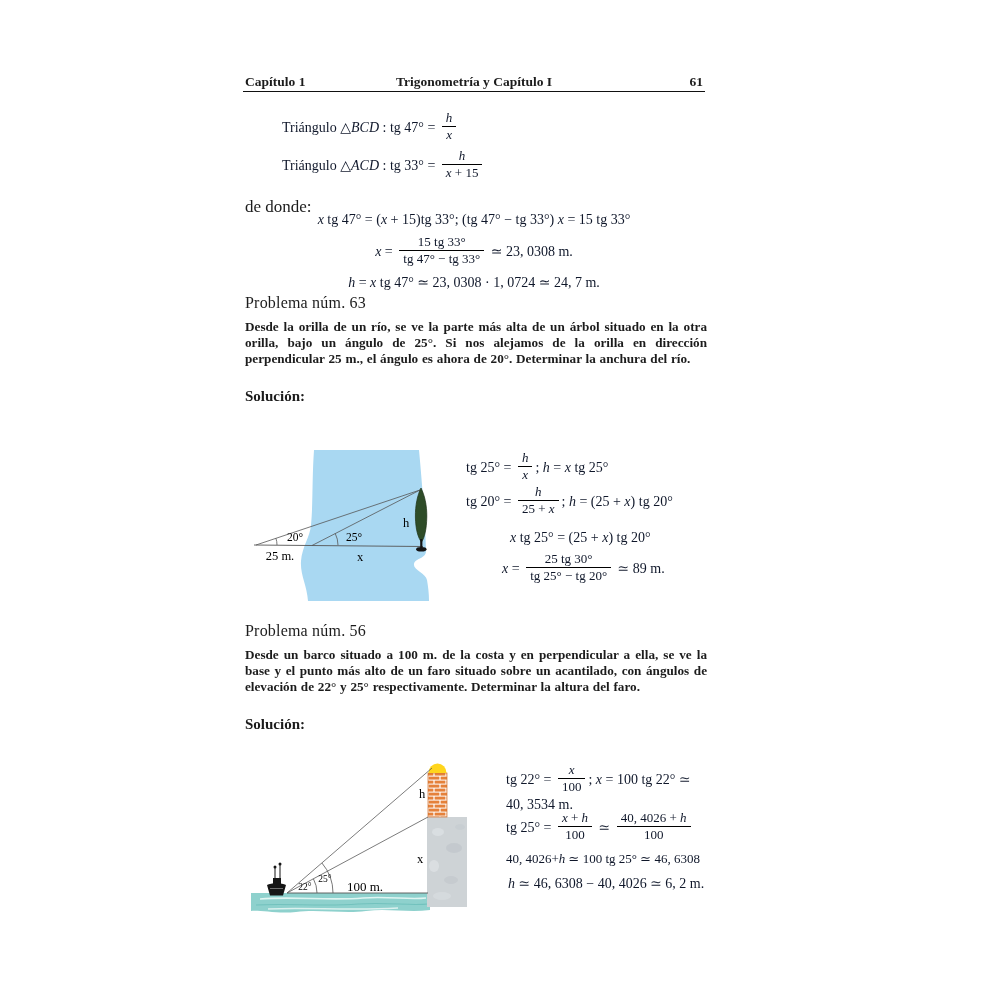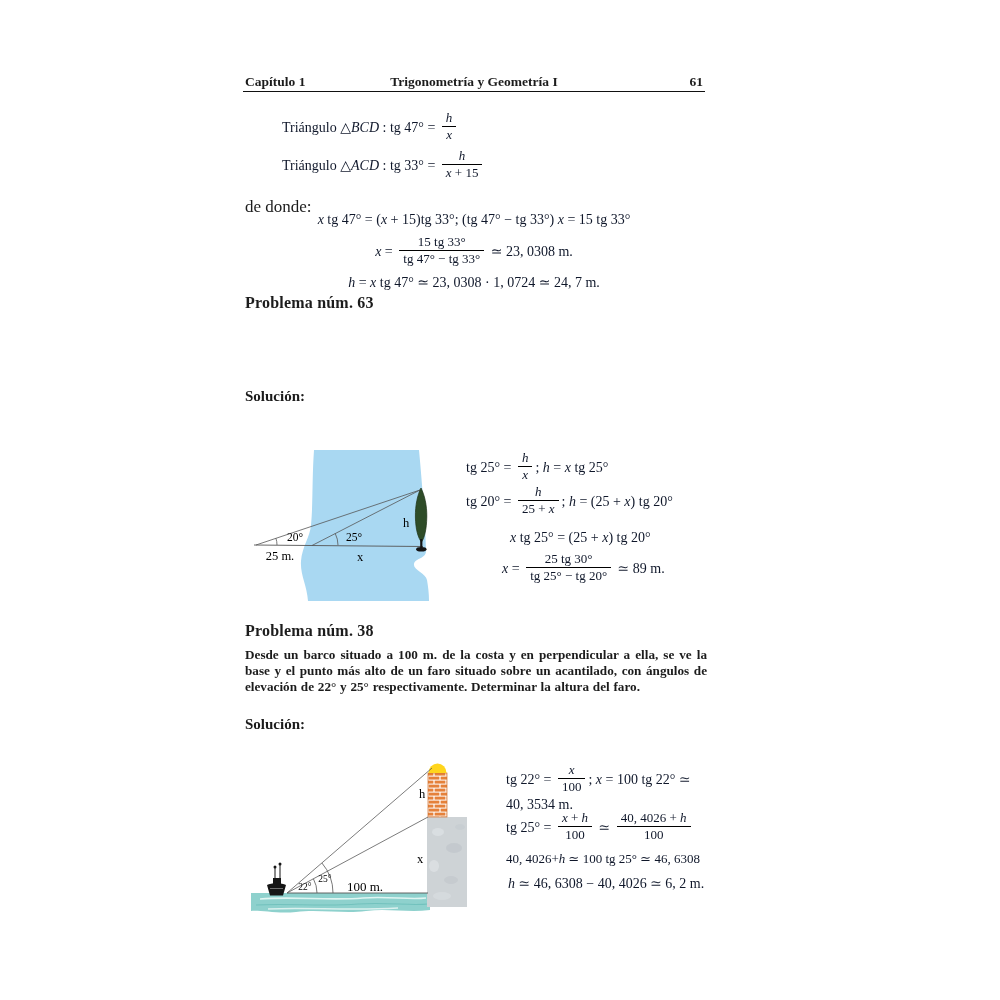--- a/index.html
+++ b/index.html
@@ -14,46 +14,47 @@
   .header .pnum{position:absolute;right:2px;top:0;}
   
   .eq{font-size:14px;white-space:nowrap;color:#0f172a;}
   .eq-center{left:243px;width:462px;text-align:center;font-family:Liberation Serif, serif;}
   .frac{display:inline-block;vertical-align:middle;text-align:center;margin:0 3px;position:relative;top:-2px;}
   .fnum,.fden{display:block;padding:0 4px;line-height:1.25;font-size:13px;}
   .fden{border-top:1px solid #000;}
   .it{font-style:italic;}
   .plain{font-size:17px;}
   
-  .prob-title{font-weight:bold;font-size:16px;letter-spacing:.2px;}
+  .prob-title{font-weight:normal;font-size:16px;letter-spacing:.2px;}
   .body-par{width:462px;font-weight:bold;font-size:13.2px;line-height:15.8px;
             text-align:justify;word-spacing:.5px;}
   .sol{font-weight:bold;font-size:15px;}
   .eq-sm{font-size:13px;}
   svg text{font-family:"Liberation Serif","DejaVu Serif",serif;}
 </style>
 </head>
 <body>
 
 <div class="page">
 
   <div class="abs header">
     <span class="chap">Capítulo 1</span>
-    <span class="title">Trigonometría y Geometría I</span>
+    <span class="title">Trigonometría y Capítulo I</span>
     <span class="pnum">61</span>
   </div>
 
   <div class="abs eq" style="left:282px;top:112px">Triángulo <span class="it">△BCD</span> :  tg 47° = <span class="frac"><span class="fnum"><span class="it">h</span></span><span class="fden"><span class="it">x</span></span></span></div>
   <div class="abs eq" style="left:282px;top:150px">Triángulo <span class="it">△ACD</span> :  tg 33° = <span class="frac"><span class="fnum"><span class="it">h</span></span><span class="fden"><span class="it">x</span> + 15</span></span></div>
   <div class="abs plain" style="left:245px;top:197px">de donde:</div>
   <div class="abs eq eq-center" style="top:212px"><span class="it">x</span> tg 47° = (<span class="it">x</span> + 15)tg 33°;  (tg 47° − tg 33°) <span class="it">x</span> = 15 tg 33°</div>
   <div class="abs eq eq-center" style="top:236px"><span class="it">x</span> = <span class="frac"><span class="fnum">15 tg 33°</span><span class="fden">tg 47° − tg 33°</span></span> ≃ 23, 0308 m.</div>
   <div class="abs eq eq-center" style="top:274px"><span class="it">h</span> = <span class="it">x</span> tg 47° ≃ 23, 0308 · 1, 0724 ≃ 24, 7 m.</div>
 
   <div class="abs prob-title" style="left:245px;top:294px">Problema núm. 63</div>
+  <div class="abs body-par" style="left:245px;top:319px">Desde la orilla de un río, se ve la parte más alta de un árbol situado en la otra orilla, bajo un ángulo de 25°. Si nos alejamos de la orilla en dirección perpendicular 25 m., el ángulo es ahora de 20°. Determinar la anchura del río.</div>
   <div class="abs sol" style="left:245px;top:388px">Solución:</div>
 
   <svg class="abs" style="left:250px;top:443px" width="215" height="168" viewBox="0 0 215 168">
     <path d="M 64,7 C 62,35 63,62 61,82 C 60,94 52,104 51,118 C 50,132 57,142 58,158
              L 179,158 C 179,150 178,143 177,137 C 176,130 163,127 164,121
              C 165,115 176,116 176,108 C 176,100 174,60 169,7 Z" fill="#a9d8f2"></path>
     <line x1="4" y1="102" x2="173" y2="103.5" stroke="#555" stroke-width="0.9"></line>
     <line x1="6" y1="102" x2="170" y2="47" stroke="#555" stroke-width="0.8"></line>
     <line x1="62" y1="102.5" x2="170" y2="47" stroke="#555" stroke-width="0.8"></line>
     <path d="M 27,102 A 21 21 0 0 0 25.9,95.2" fill="none" stroke="#555" stroke-width="0.8"></path>
@@ -67,21 +68,21 @@
     <text x="30" y="117" font-size="12.5" text-anchor="middle">25 m.</text>
     <text x="110" y="118" font-size="12.5" text-anchor="middle">x</text>
     <text x="156" y="84" font-size="12.5" text-anchor="middle">h</text>
   </svg>
 
   <div class="abs eq" style="left:466px;top:452px">tg 25° = <span class="frac"><span class="fnum"><span class="it">h</span></span><span class="fden"><span class="it">x</span></span></span>;  <span class="it">h</span> = <span class="it">x</span> tg 25°</div>
   <div class="abs eq" style="left:466px;top:486px">tg 20° = <span class="frac"><span class="fnum"><span class="it">h</span></span><span class="fden">25 + <span class="it">x</span></span></span>;  <span class="it">h</span> = (25 + <span class="it">x</span>) tg 20°</div>
   <div class="abs eq" style="left:510px;top:530px"><span class="it">x</span> tg 25° = (25 + <span class="it">x</span>) tg 20°</div>
   <div class="abs eq" style="left:502px;top:553px"><span class="it">x</span> = <span class="frac"><span class="fnum">25 tg 30°</span><span class="fden">tg 25° − tg 20°</span></span> ≃ 89 m.</div>
 
-  <div class="abs prob-title" style="left:245px;top:622px">Problema núm. 38</div>
+  <div class="abs prob-title" style="left:245px;top:622px">Problema núm. 56</div>
   <div class="abs body-par" style="left:245px;top:647px">Desde un barco situado a 100 m. de la costa y en perpendicular a ella, se ve la base y el punto más alto de un faro situado sobre un acantilado, con ángulos de elevación de 22° y 25° respectivamente. Determinar la altura del faro.</div>
   <div class="abs sol" style="left:245px;top:716px">Solución:</div>
 
   <svg class="abs" style="left:248px;top:752px" width="250" height="170" viewBox="0 0 250 170">
     <defs>
       <pattern id="brickpat" width="12" height="8" patternUnits="userSpaceOnUse">
         <rect width="12" height="8" fill="#ffffff"></rect>
         <rect x="0.6" y="0.6" width="10.8" height="3" fill="#e5813a"></rect>
         <rect x="-5.4" y="4.6" width="10.8" height="3" fill="#e5813a"></rect>
         <rect x="6.6" y="4.6" width="10.8" height="3" fill="#e5813a"></rect>

